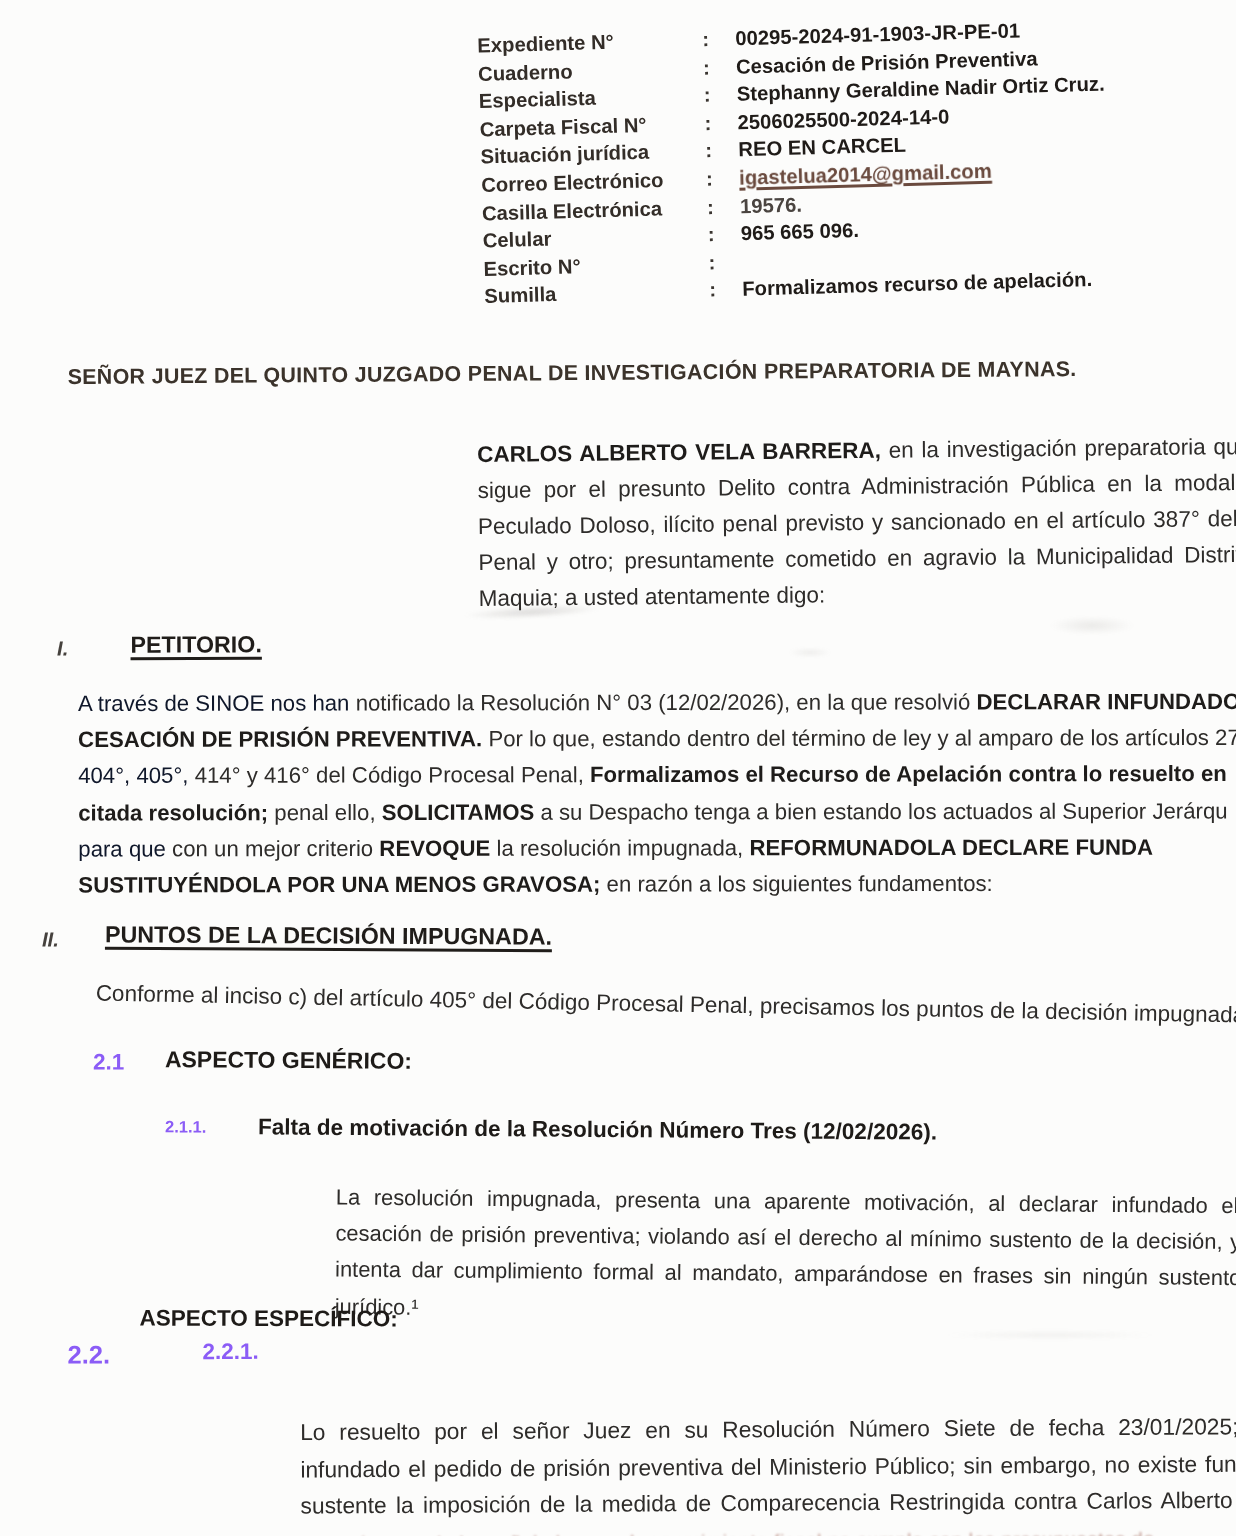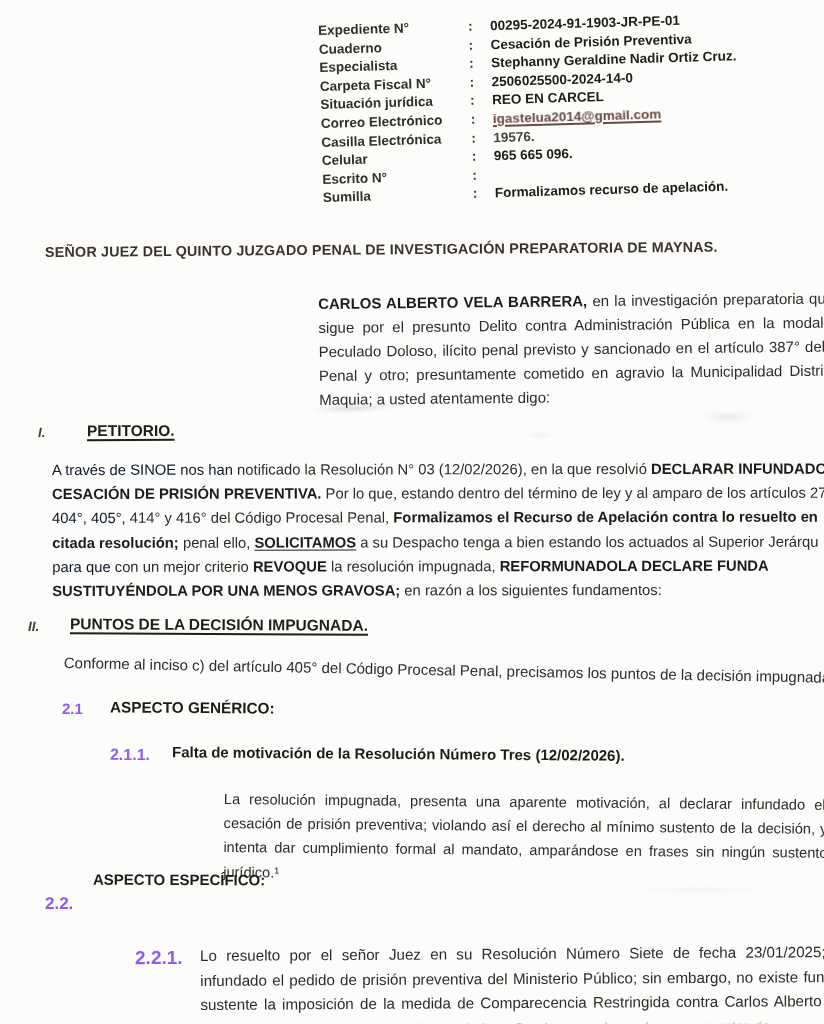--- a/index.html
+++ b/index.html
@@ -1,21 +1,21 @@
 <!DOCTYPE html>
 <html><head>
 <meta charset="utf-8">
 <style>
   html,body{margin:0;padding:0;width:824px;height:1024px;overflow:hidden;background:#ffffff;}
   .page{
     position:relative;width:824px;height:1024px;background:#fcfcfb;
     font-family:"Liberation Sans","DejaVu Sans",sans-serif;color:#2e2c2a;
   }
   .b{font-weight:700;color:#1e1c1a;}
-  .u{text-decoration:underline;text-underline-offset:2px;}
+  .u{text-underline-offset:2px;}
   .faded{color:#0f172a;}
   .tline{white-space:nowrap;}
   .ghost{
     color:rgba(145,78,64,0.55);filter:blur(0.6px);font-size:13px;letter-spacing:.4px;
   }
   
   .header-block{
     position:absolute;left:318px;top:22px;width:520px;
     transform:rotate(-1.6deg);transform-origin:left top;
     font-size:13.5px;font-weight:700;color:#231f1c;
@@ -54,26 +54,26 @@
   .sn2{left:28px;top:619px;transform:rotate(0.3deg);}
   .st2{left:70px;top:616px;transform:rotate(0.3deg);}
   .conforme{
     position:absolute;left:64px;top:654px;font-size:15px;white-space:nowrap;
     transform:rotate(1.1deg);transform-origin:left top;
   }
   .sub-num{position:absolute;font-weight:700;color:#8b5cf6;white-space:nowrap;}
   .sub-title{position:absolute;font-weight:700;color:#1e1b18;white-space:nowrap;}
   .s21{left:62px;top:700px;font-size:15px;transform:rotate(0.4deg);}
   .t21{left:110px;top:699px;font-size:15.3px;transform:rotate(0.4deg);}
-  .s211{left:110px;top:746px;font-size:16px;transform:rotate(0.45deg);}
+  .s211{left:110px;top:746px;font-size:11px;transform:rotate(0.45deg);}
   .t211{left:172px;top:745px;font-size:15px;transform:rotate(0.45deg);}
   .p211{left:224px;top:787px;font-size:14.6px;line-height:24.2px;transform:rotate(0.55deg);transform-origin:left top;}
   .s22{left:45px;top:894px;font-size:17px;transform:rotate(0.2deg);}
   .t22{left:93px;top:871px;font-size:15px;transform:rotate(0.2deg);}
-  .s221{left:135px;top:947px;font-size:19px;transform:rotate(-0.35deg);}
+  .s221{left:135px;top:893px;font-size:15px;transform:rotate(-0.35deg);}
   .p221{left:200px;top:944px;font-size:15.2px;line-height:24.6px;transform:rotate(-0.35deg);transform-origin:left top;}
   
   .smudge{position:absolute;pointer-events:none;filter:blur(1px);}
   .sm1{left:290px;top:402px;width:130px;height:12px;border-radius:50%;
        background:radial-gradient(closest-side,rgba(110,105,100,.22),transparent 70%);transform:rotate(-3deg);}
   .sm2{left:688px;top:408px;width:80px;height:18px;border-radius:50%;
        background:radial-gradient(closest-side,rgba(120,115,110,.13),transparent 70%);}
   .sm3{left:520px;top:430px;width:40px;height:10px;border-radius:50%;
        background:radial-gradient(closest-side,rgba(120,115,110,.10),transparent 70%);}
   .sm4{left:600px;top:885px;width:200px;height:10px;border-radius:50%;

